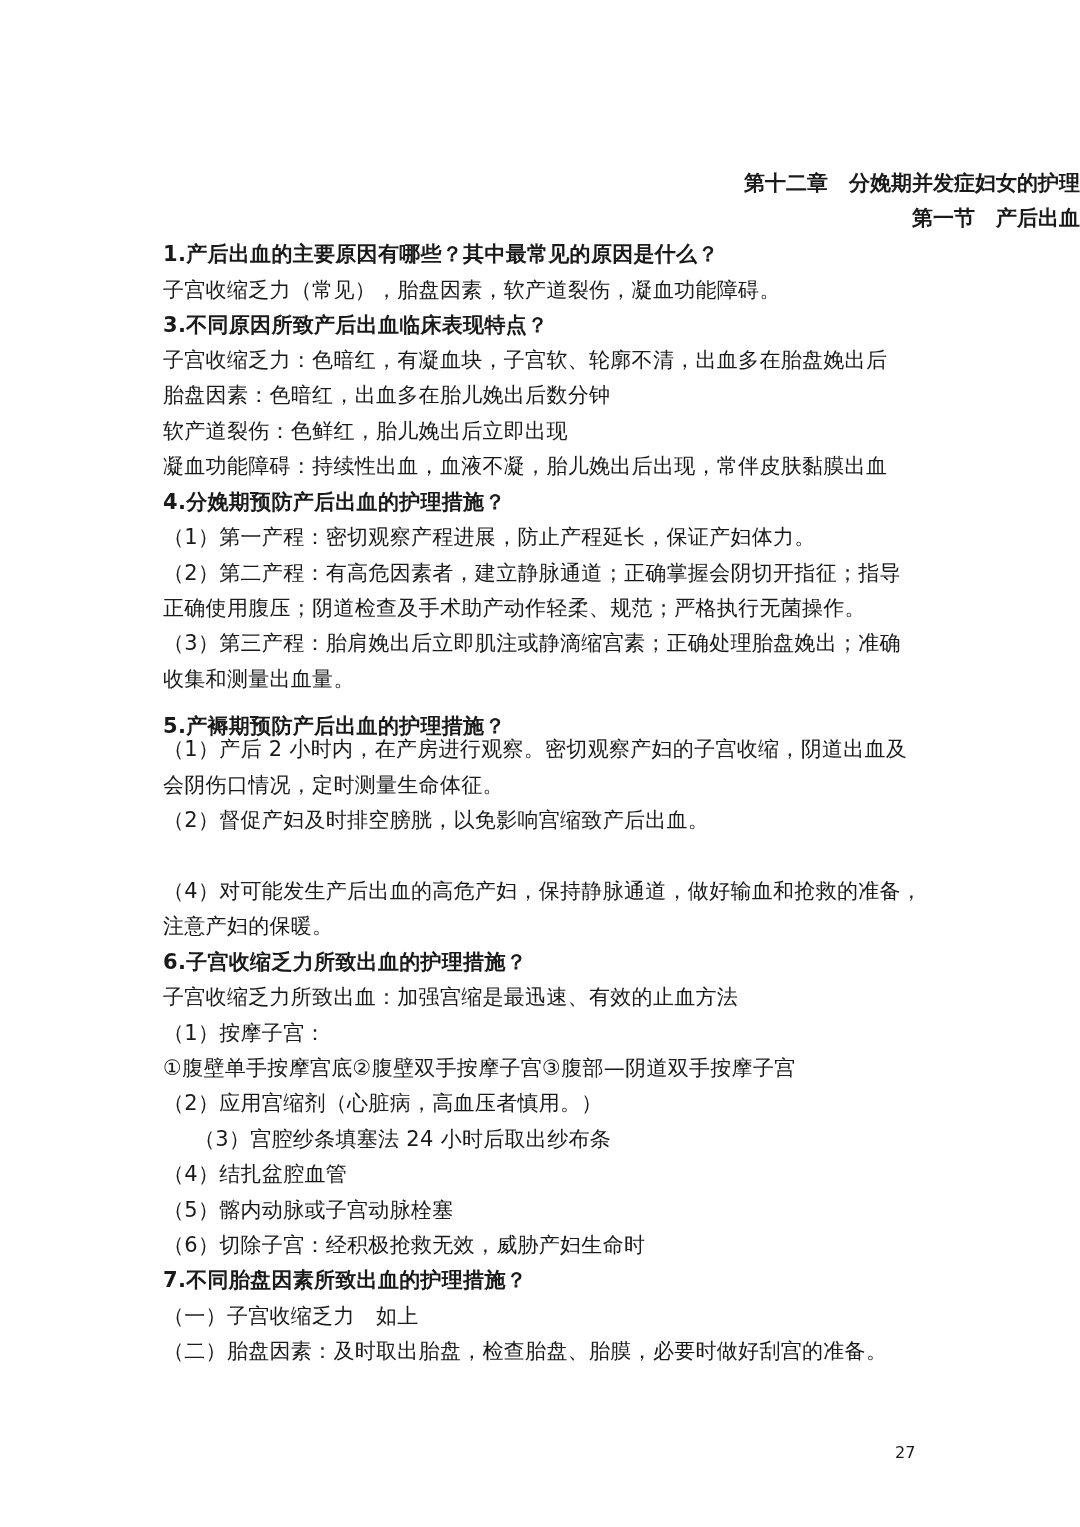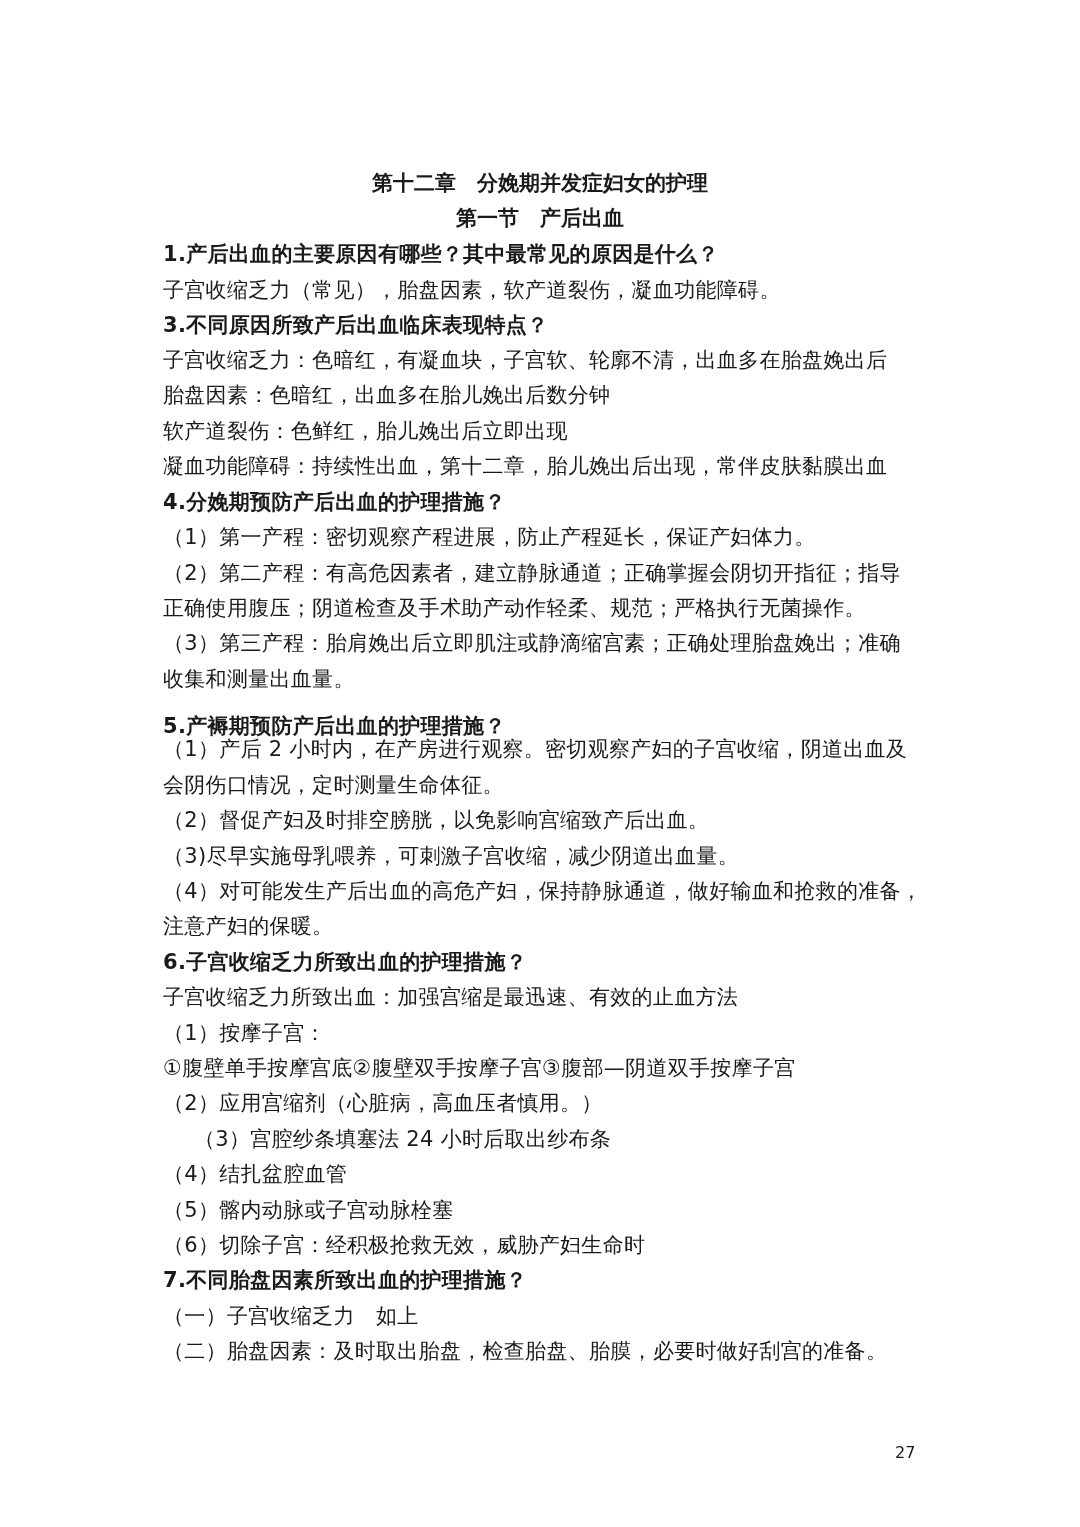--- a/index.html
+++ b/index.html
@@ -27,21 +27,21 @@
       left: 163px;
       white-space: nowrap;
       font-size: 21px;
       line-height: 26px;
       letter-spacing: 0.3px;
     }
     .title {
       position: absolute;
       left: 0;
       width: 1080px;
-      text-align: center;
+      text-align: right;
       font-weight: bold;
       font-size: 21px;
       line-height: 26px;
     }
     .bold { font-weight: bold; }
     .page-number {
       position: absolute;
       left: 895px;
       top: 1443px;
       font-size: 16px;
@@ -54,32 +54,31 @@
 <div class="page">
   <div class="title" style="top:170px;">第十二章　分娩期并发症妇女的护理</div>
   <div class="title" style="top:205px;">第一节　产后出血</div>
 
   <div class="line bold" style="top:241px;">1.产后出血的主要原因有哪些？其中最常见的原因是什么？</div>
   <div class="line" style="top:277px;">子宫收缩乏力（常见），胎盘因素，软产道裂伤，凝血功能障碍。</div>
   <div class="line bold" style="top:312px;">3.不同原因所致产后出血临床表现特点？</div>
   <div class="line" style="top:347px;">子宫收缩乏力：色暗红，有凝血块，子宫软、轮廓不清，出血多在胎盘娩出后</div>
   <div class="line" style="top:418px;">软产道裂伤：色鲜红，胎儿娩出后立即出现</div>
   <div class="line" style="top:382px;">胎盘因素：色暗红，出血多在胎儿娩出后数分钟</div>
-  <div class="line" style="top:453px;">凝血功能障碍：持续性出血，第十二章，胎儿娩出后出现，常伴皮肤黏膜出血</div>
+  <div class="line" style="top:453px;">凝血功能障碍：持续性出血，血液不凝，胎儿娩出后出现，常伴皮肤黏膜出血</div>
   <div class="line bold" style="top:489px;">4.分娩期预防产后出血的护理措施？</div>
   <div class="line" style="top:524px;">（1）第一产程：密切观察产程进展，防止产程延长，保证产妇体力。</div>
   <div class="line" style="top:560px;">（2）第二产程：有高危因素者，建立静脉通道；正确掌握会阴切开指征；指导</div>
   <div class="line" style="top:595px;">正确使用腹压；阴道检查及手术助产动作轻柔、规范；严格执行无菌操作。</div>
   <div class="line" style="top:630px;">（3）第三产程：胎肩娩出后立即肌注或静滴缩宫素；正确处理胎盘娩出；准确</div>
   <div class="line" style="top:666px;">收集和测量出血量。</div>
   <div class="line bold" style="top:701px;margin-top:12px;">5.产褥期预防产后出血的护理措施？</div>
   <div class="line" style="top:736px;">（1）产后 2 小时内，在产房进行观察。密切观察产妇的子宫收缩，阴道出血及</div>
   <div class="line" style="top:772px;">会阴伤口情况，定时测量生命体征。</div>
   <div class="line" style="top:807px;">（2）督促产妇及时排空膀胱，以免影响宫缩致产后出血。</div>
-  <div class="line" style="top:843px;">（3)尽早实施母乳喂养，可刺激子宫收缩，减少阴道出血量。</div>
   <div class="line" style="top:878px;">（4）对可能发生产后出血的高危产妇，保持静脉通道，做好输血和抢救的准备，</div>
   <div class="line" style="top:913px;">注意产妇的保暖。</div>
   <div class="line bold" style="top:949px;">6.子宫收缩乏力所致出血的护理措施？</div>
   <div class="line" style="top:984px;">子宫收缩乏力所致出血：加强宫缩是最迅速、有效的止血方法</div>
   <div class="line" style="top:1020px;">（1）按摩子宫：</div>
   <div class="line" style="top:1055px;">①腹壁单手按摩宫底②腹壁双手按摩子宫③腹部—阴道双手按摩子宫</div>
   <div class="line" style="top:1090px;">（2）应用宫缩剂（心脏病，高血压者慎用。）</div>
   <div class="line" style="top:1126px;margin-left:31px;">（3）宫腔纱条填塞法  24 小时后取出纱布条</div>
   <div class="line" style="top:1161px;">（4）结扎盆腔血管</div>
   <div class="line" style="top:1197px;">（5）髂内动脉或子宫动脉栓塞</div>

